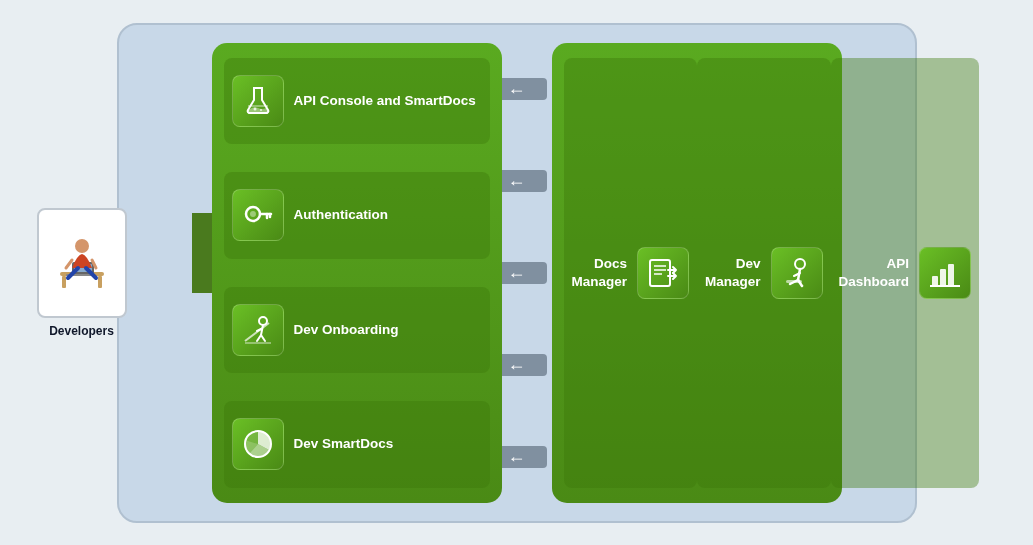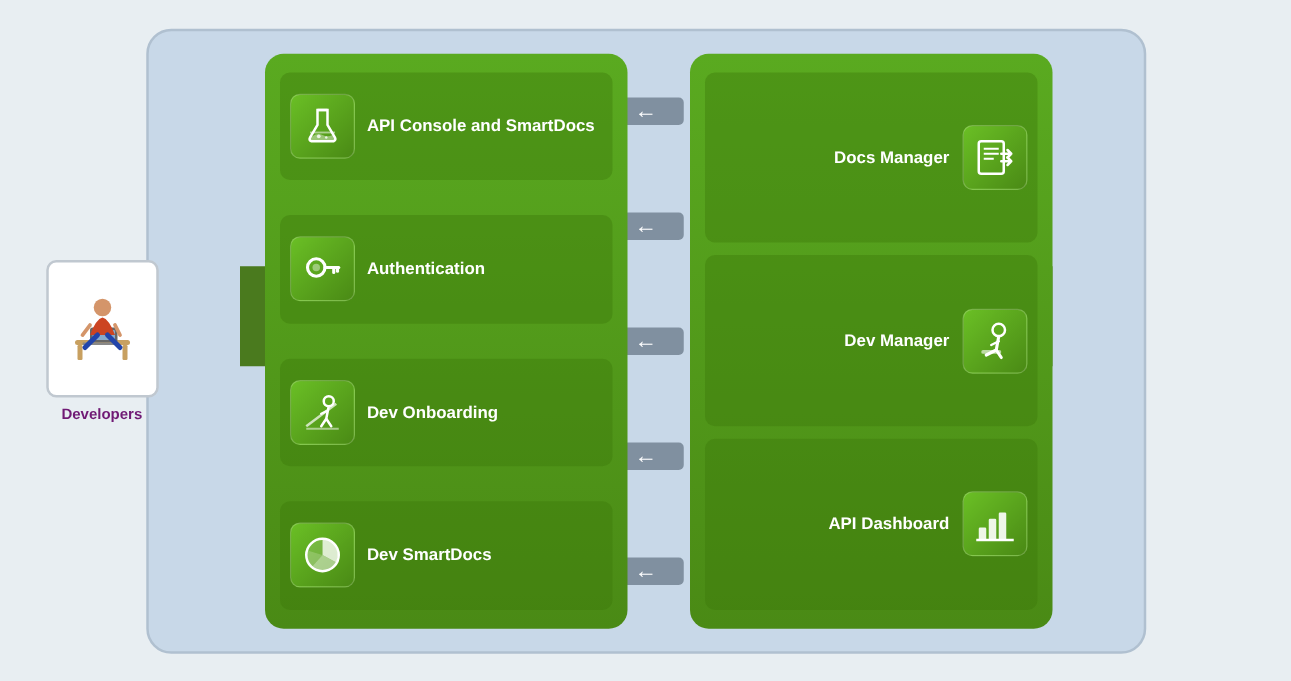--- a/index.html
+++ b/index.html
@@ -78,22 +78,21 @@
       position: absolute;
       right: 155px;
       top: 30px;
       width: 290px;
       height: 460px;
       background: linear-gradient(to bottom, #5aaa20, #4a8a15);
       border-radius: 15px;
       z-index: 10;
       padding: 15px 12px;
       display: flex;
-      flex-direction: column;
-      gap: 10px;
+      flex-direction: row;
     }
 
     
     .panel-row {
       display: flex;
       align-items: center;
       background: rgba(60,120,10,0.4);
       border-radius: 8px;
       padding: 6px 8px;
       flex: 1;
@@ -195,21 +194,21 @@
       display: flex;
       flex-direction: column;
       align-items: center;
       justify-content: center;
       gap: 4px;
     }
 
     .person-label {
       font-size: 12px;
       font-weight: bold;
-      color: #701a75;
+      color: #0f172a;
       margin-top: 6px;
     }
   </style>
 </head>
 <body>
 
 <div class="diagram-wrapper">
 
   <div class="outer-box"></div>
 

